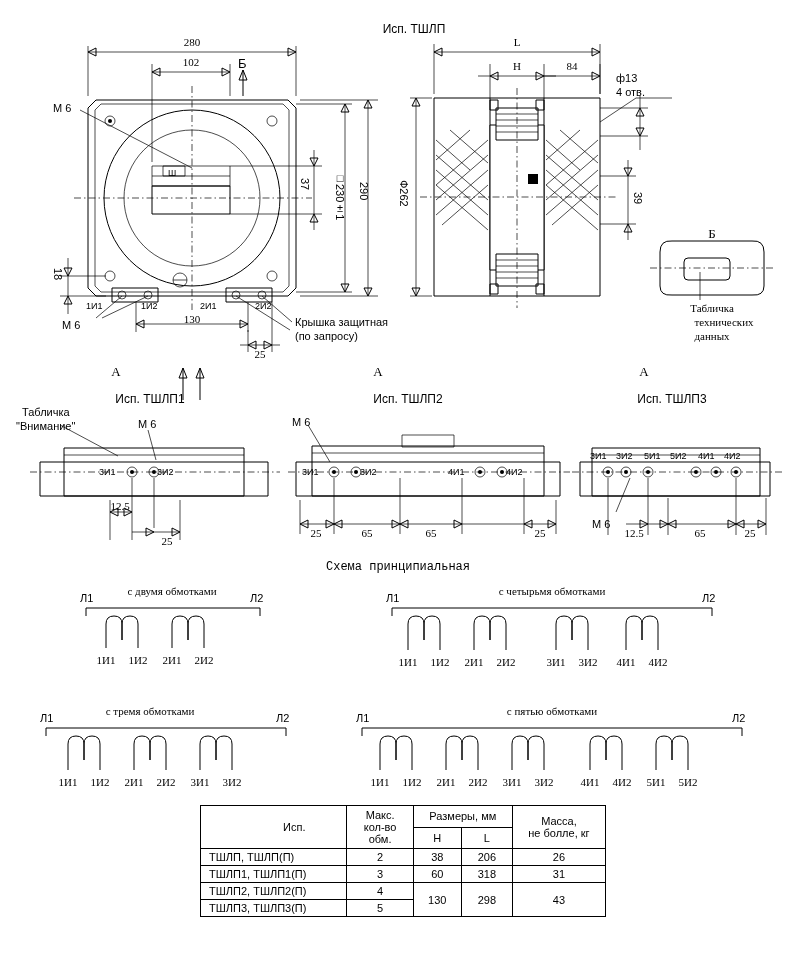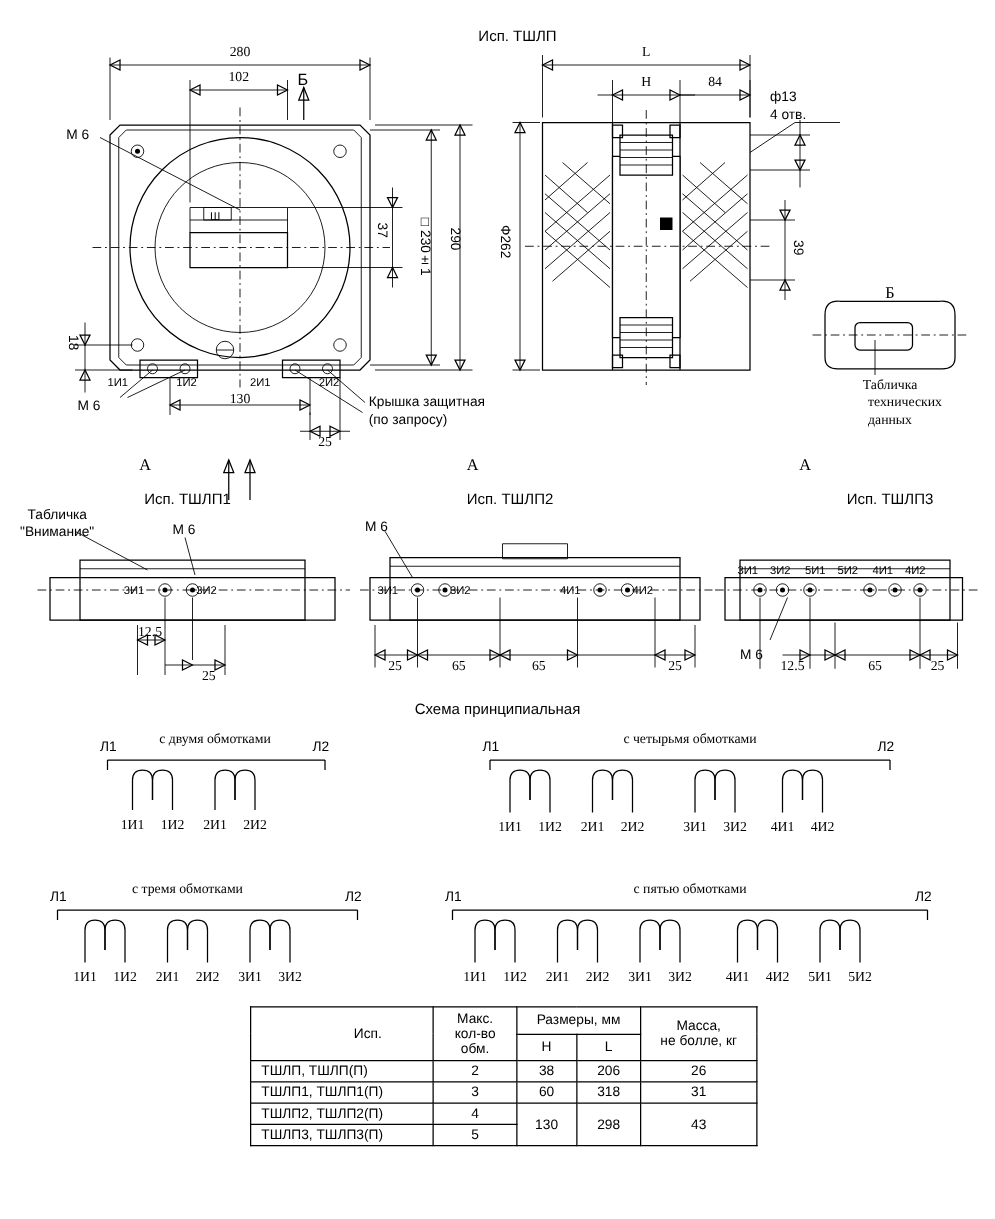--- a/index.html
+++ b/index.html
@@ -375,22 +375,22 @@
       <path d="M672,760 L672,744 Q672,736 680,736 Q688,736 688,744 L688,760"></path>
       <path d="M656,760 L656,770 M688,760 L688,770"></path>
       <path d="M362,728 L362,736 M742,728 L742,736"></path>
     </g>
   </g>
 </svg>
 
 <div class="ttl" style="left:414px;top:22px;">Исп. ТШЛП</div>
 <div class="ttl" style="left:150px;top:392px;">Исп. ТШЛП1</div>
 <div class="ttl" style="left:408px;top:392px;">Исп. ТШЛП2</div>
-<div class="ttl" style="left:672px;top:392px;margin-left:40px;">Исп. ТШЛП3</div>
-<div class="ttl" style="left:398px;top:560px;">Схема принципиальная</div>
+<div class="ttl" style="left:672px;top:392px;">Исп. ТШЛП3</div>
+<div class="ttl" style="left:398px;top:560px;font-family:Liberation Mono, monospace;">Схема принципиальная</div>
 <div class="lbl c" style="left:116px;top:366px;font-size:13px;">А</div>
 <div class="lbl c" style="left:378px;top:366px;font-size:13px;">А</div>
 <div class="lbl c" style="left:644px;top:366px;font-size:13px;">А</div>
 
 <div class="lbl c" style="left:192px;top:36px;">280</div>
 <div class="lbl c" style="left:191px;top:56px;">102</div>
 <div class="lbl" style="left:238px;top:58px;font-size:13px;">Б</div>
 <div class="lbl" style="left:53px;top:102px;">М 6</div>
 <div class="lbl" style="left:168px;top:167px;font-size:9px;">Ш</div>
 <div class="lbl" style="left:299px;top:178px;writing-mode:vertical-rl;">37</div>

